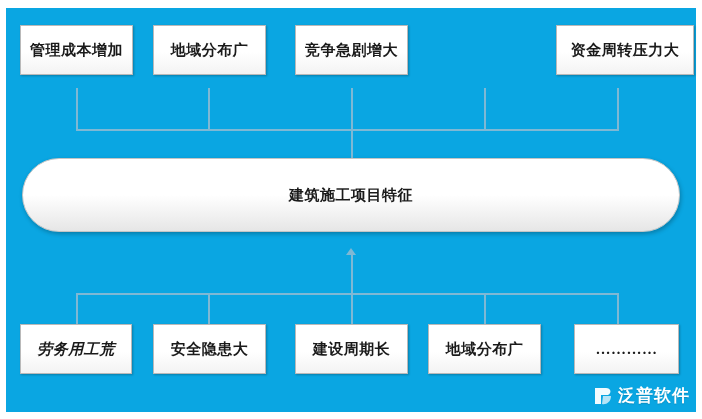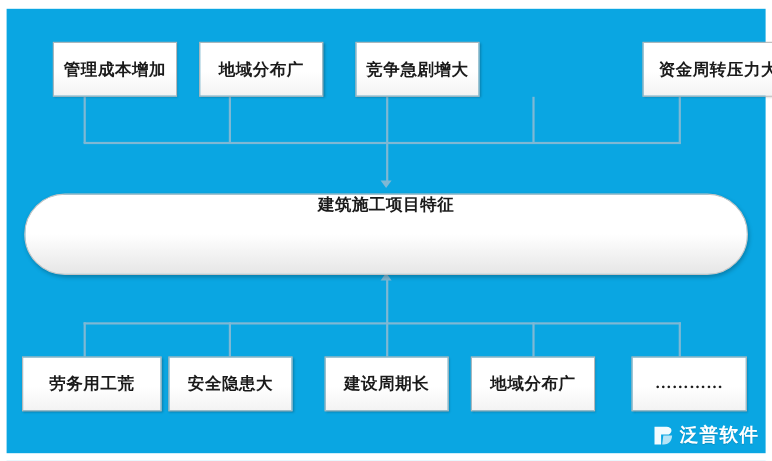--- a/index.html
+++ b/index.html
@@ -58,36 +58,36 @@
   }
   .node span {
     font-family: "Liberation Serif", serif;
     font-size: 15px;
     font-weight: bold;
     color: #1a1a1a;
     letter-spacing: 0.5px;
     white-space: nowrap;
   }
 
-  .top-node { top: 38px; height: 50px; margin-left: 28px; }
+  .top-node { top: 25px; height: 50px; }
   .bottom-node { top: 324px; height: 50px; }
 
   
   .center-node {
     position: absolute;
     left: 22px;
-    top: 176px;
+    top: 158px;
     width: 658px;
     height: 74px;
     border-radius: 37px;
     background: linear-gradient(to bottom, #ffffff 0%, #ffffff 50%, #f0f0f0 80%, #e6e6e6 100%);
     border: 1px solid #c5c5c5;
     box-shadow: 1px 2px 4px rgba(0,0,0,0.25);
     display: flex;
-    align-items: flex-start;
+    align-items: center;
     justify-content: center;
     box-sizing: border-box;
   }
   .center-node span {
     font-family: "Liberation Serif", serif;
     font-size: 15px;
     font-weight: bold;
     color: #1a1a1a;
     letter-spacing: 0.5px;
   }
@@ -179,21 +179,21 @@
     <span>竞争急剧增大</span>
   </div>
   <div class="node top-node" style="left:556px; width:138px;">
     <span>资金周转压力大</span>
   </div>
 
   <div class="center-node">
     <span>建筑施工项目特征</span>
   </div>
 
-  <div class="node bottom-node" style="left:20px; width:127px;">
+  <div class="node bottom-node" style="left:20px; width:112px;font-style:italic;">
     <span>劳务用工荒</span>
   </div>
   <div class="node bottom-node" style="left:153px; width:113px;">
     <span>安全隐患大</span>
   </div>
   <div class="node bottom-node" style="left:295px; width:113px;">
     <span>建设周期长</span>
   </div>
   <div class="node bottom-node" style="left:428px; width:113px;">
     <span>地域分布广</span>

